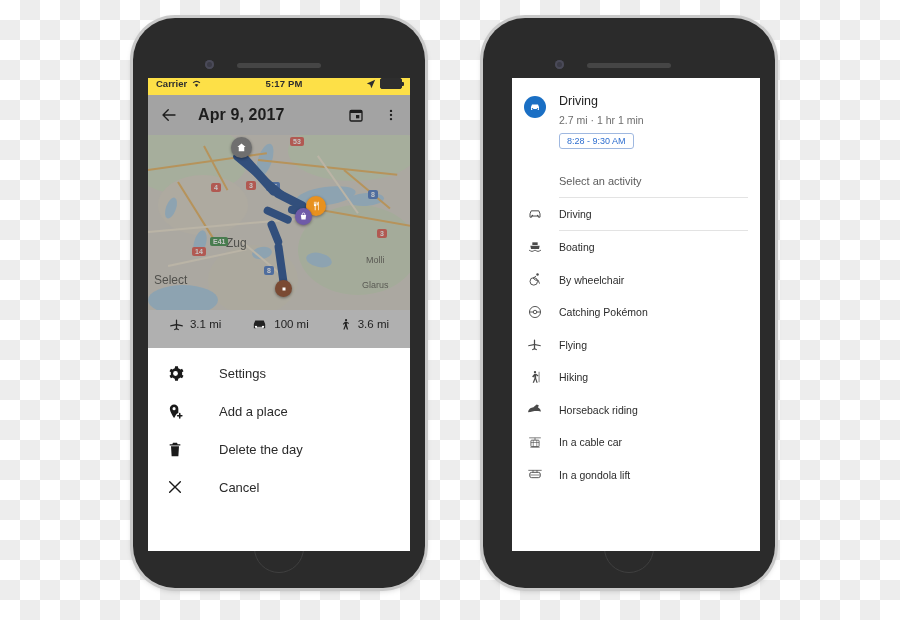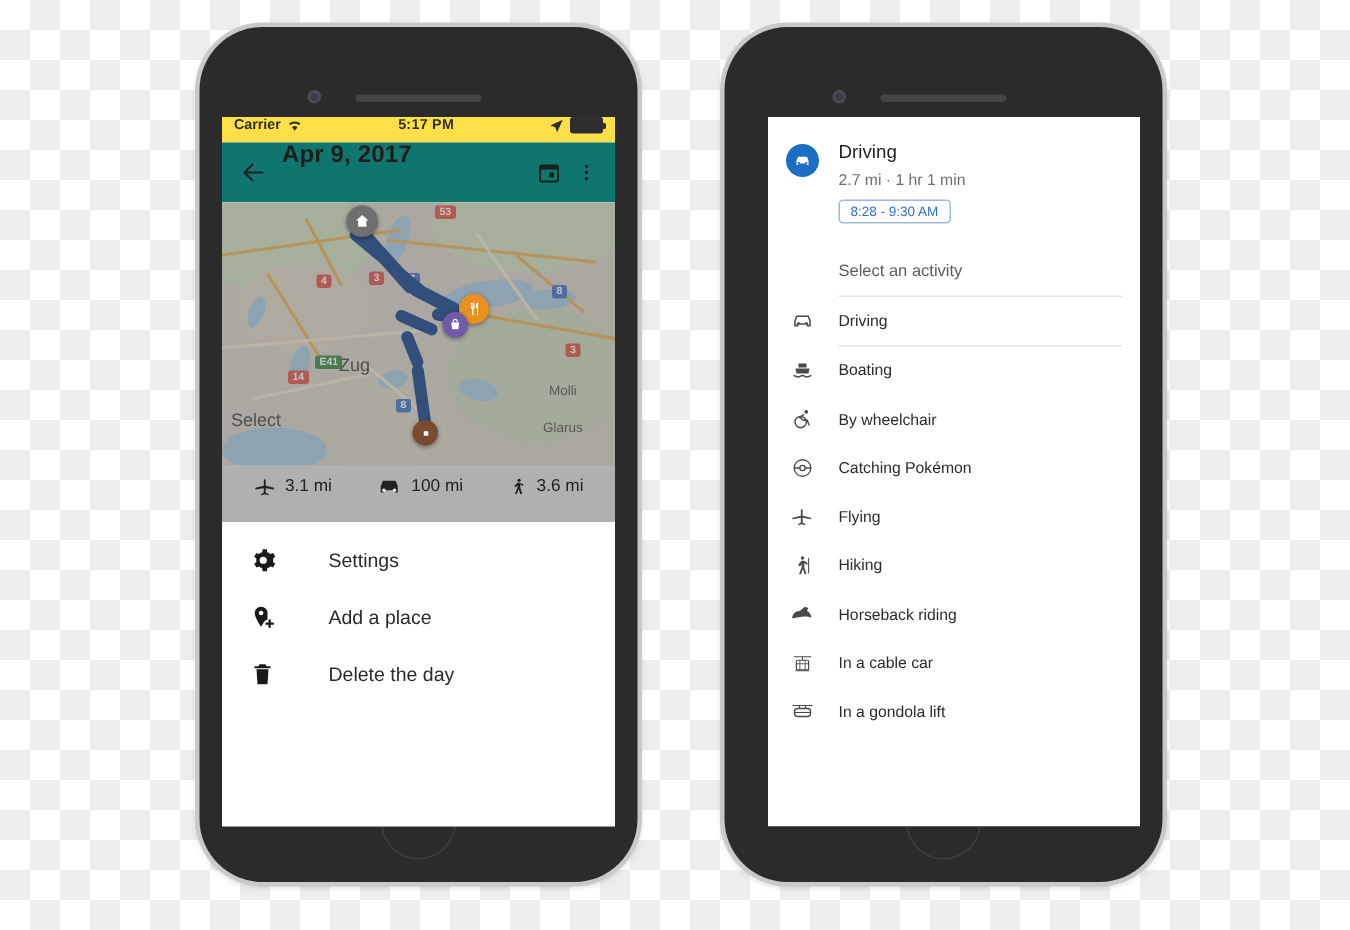--- a/index.html
+++ b/index.html
@@ -32,22 +32,22 @@
   .statusbar{height:17px;background:#fde047;display:flex;align-items:flex-start;
     padding:0 8px;font-size:9.5px;color:#2e2e2e;font-weight:600;}
   .sb-left{display:flex;align-items:center;gap:4px;}
   .sb-center{flex:1;text-align:center;letter-spacing:.2px;}
   .sb-right{display:flex;align-items:center;gap:4px;}
   .battery{width:20px;height:9px;border:1px solid #2e2e2e;border-radius:2px;
     position:relative;background:#2e2e2e;}
   .battery:after{content:"";position:absolute;right:-3px;top:2.5px;width:2px;height:4px;
     background:#2e2e2e;border-radius:0 1px 1px 0;}
   
-  .appbar{height:40px;background:#0f766e;display:flex;
-    padding:0 12px;gap:10px;}
+  .appbar{height:40px;background:#a3a3a3;display:flex;align-items:center;
+    padding:0 12px;gap:20px;}
   .appbar-title{font-size:16px;color:#1d1d1d;font-weight:600;flex:1;letter-spacing:.1px;}
   .ic{display:inline-flex;align-items:center;justify-content:center;}
   
   .map{position:relative;height:175px;overflow:hidden;
     background:#d8d3c8;}
   .map .veil{position:absolute;inset:0;background:rgba(90,90,90,.35);z-index:9;}
   .land{position:absolute;border-radius:50%;}
   .water{position:absolute;background:#aacbe0;border-radius:50%;}
   .road{position:absolute;background:#e8b25c;height:2px;transform-origin:left center;}
   .road.minor{background:#efe5cf;height:1.5px;}
@@ -275,20 +275,28 @@
       </div>
       <div class="menurow">
         <span class="menu-icon">
           <svg width="16" height="17" viewBox="0 0 24 24">
               <path d="M9 2h6l1 2h4v2H4V4h4z" fill="#1a1a1a"></path>
               <path d="M6 7h12l-1 15H7z" fill="#1a1a1a"></path>
             </svg>
         </span>
         <span class="label">Delete the day</span>
       </div>
+      <div class="menurow">
+        <span class="menu-icon">
+          <svg width="16" height="16" viewBox="0 0 24 24">
+              <path d="M4 4l16 16M20 4L4 20" stroke="#1a1a1a" stroke-width="2.1" stroke-linecap="round"></path>
+            </svg>
+        </span>
+        <span class="label">Cancel</span>
+      </div>
     </div>
   </div>
 </div>
 
 <div class="phone right">
   <div class="bezel-top">
     <div class="camera"></div>
     <div class="speaker"></div>
   </div>
   <div class="home-btn"></div>

